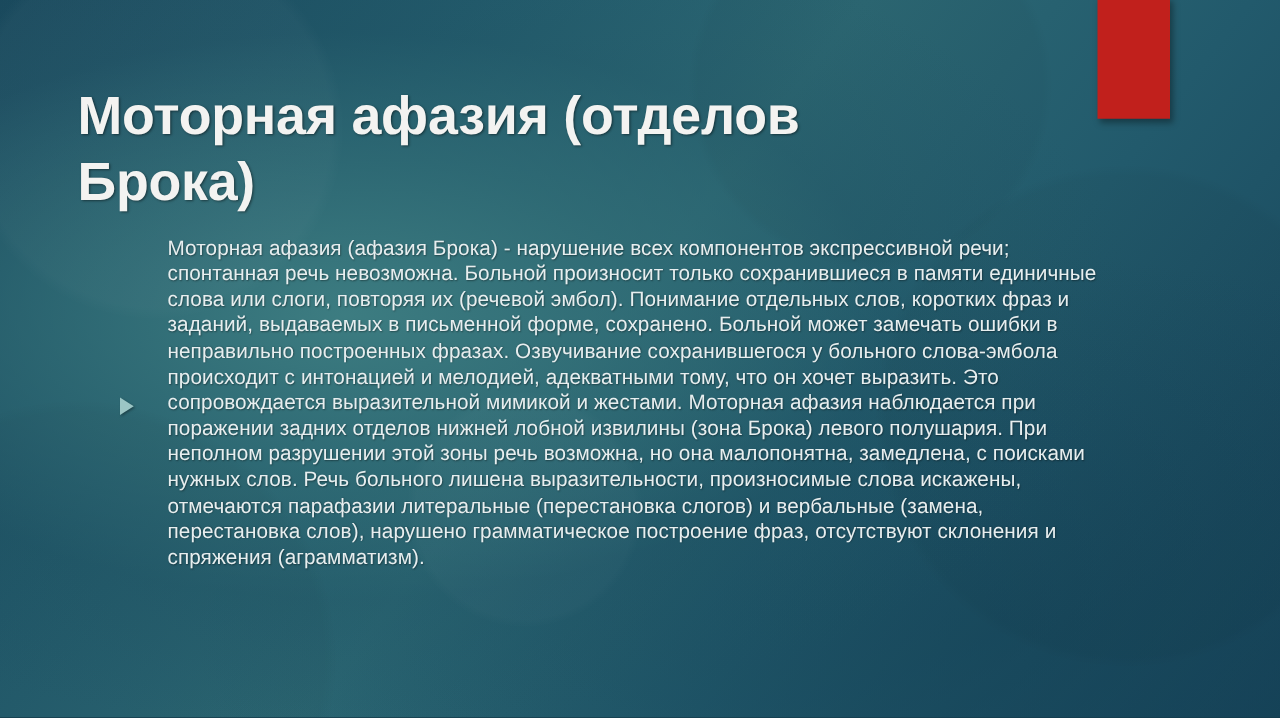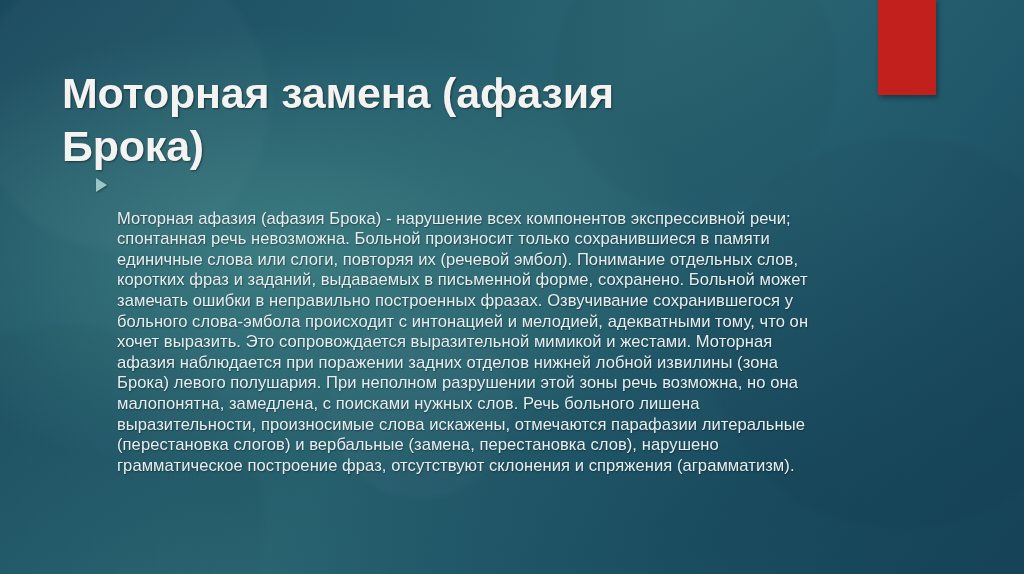--- a/index.html
+++ b/index.html
@@ -70,22 +70,21 @@
     text-shadow: 1px 1px 2px rgba(0,0,0,0.45);
   }
 
   #body-block {
     position: absolute;
     left: 96px;
     top: 172px;
     width: 800px;
     z-index: 2;
     display: flex;
-    align-items: flex-start;
-    flex-direction: column;
+    align-items: center;
   }
   #bullet-icon {
     flex: 0 0 auto;
     margin-top: 6px;
     margin-right: 6px;
     width: 0;
     height: 0;
     border-left: 11px solid #9cc6c5;
     border-top: 7px solid transparent;
     border-bottom: 7px solid transparent;
@@ -102,20 +101,20 @@
     text-shadow: 0.6px 0.6px 1.4px rgba(0,0,0,0.40);
   }
 </style>
 </head>
 <body>
 
 <div id="slide">
 
   <div id="accent-bar"></div>
 
-  <h1 id="title">Моторная замена (афазия Брока)</h1>
+  <h1 id="title">Моторная афазия (отделов Брока)</h1>
 
   <div id="body-block">
     <span id="bullet-icon"></span>
     <p id="body-text">Моторная афазия (афазия Брока) - нарушение всех компонентов экспрессивной речи; спонтанная речь невозможна. Больной произносит только сохранившиеся в памяти единичные слова или слоги, повторяя их (речевой эмбол). Понимание отдельных слов, коротких фраз и заданий, выдаваемых в письменной форме, сохранено. Больной может замечать ошибки в неправильно построенных фразах. Озвучивание сохранившегося у больного слова-эмбола происходит с интонацией и мелодией, адекватными тому, что он хочет выразить. Это сопровождается выразительной мимикой и жестами. Моторная афазия наблюдается при поражении задних отделов нижней лобной извилины (зона Брока) левого полушария. При неполном разрушении этой зоны речь возможна, но она малопонятна, замедлена, с поисками нужных слов. Речь больного лишена выразительности, произносимые слова искажены, отмечаются парафазии литеральные (перестановка слогов) и вербальные (замена, перестановка слов), нарушено грамматическое построение фраз, отсутствуют склонения и спряжения (аграмматизм).</p>
   </div>
 
 </div>
 
 </body></html>

